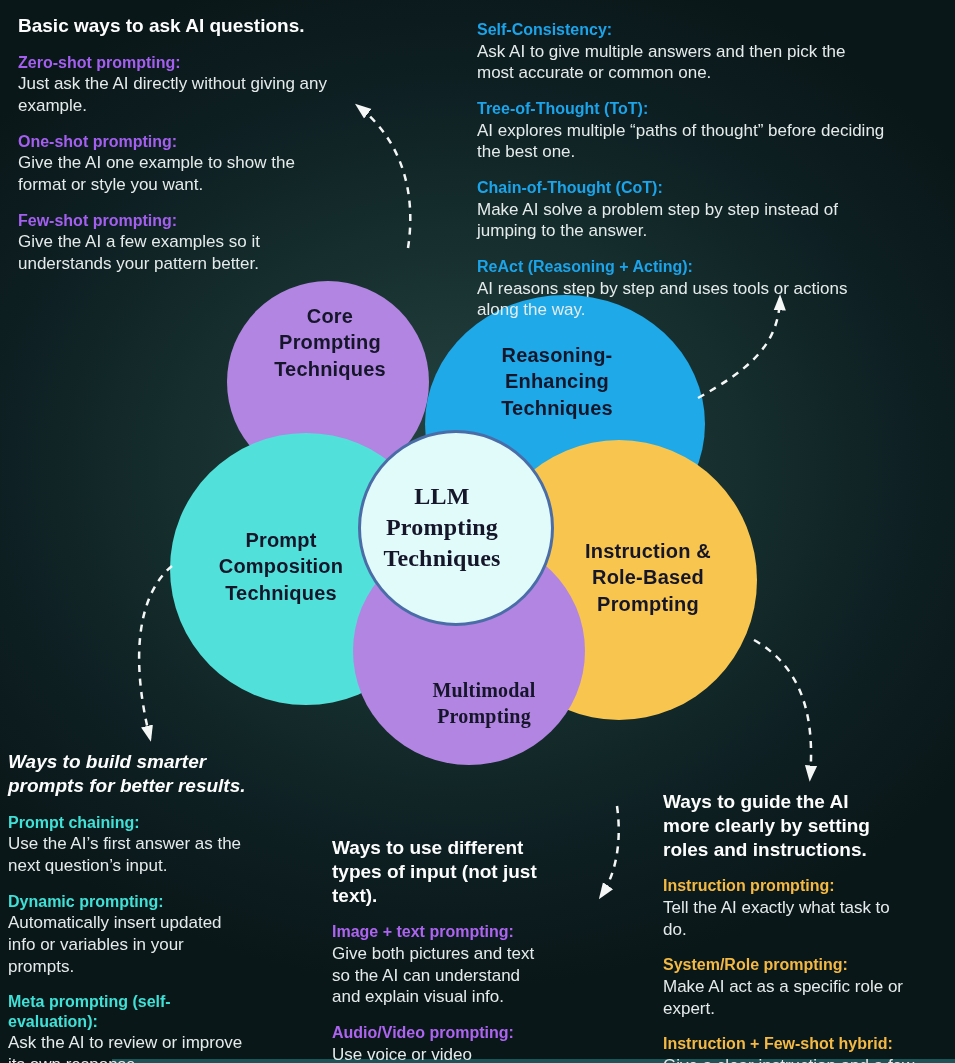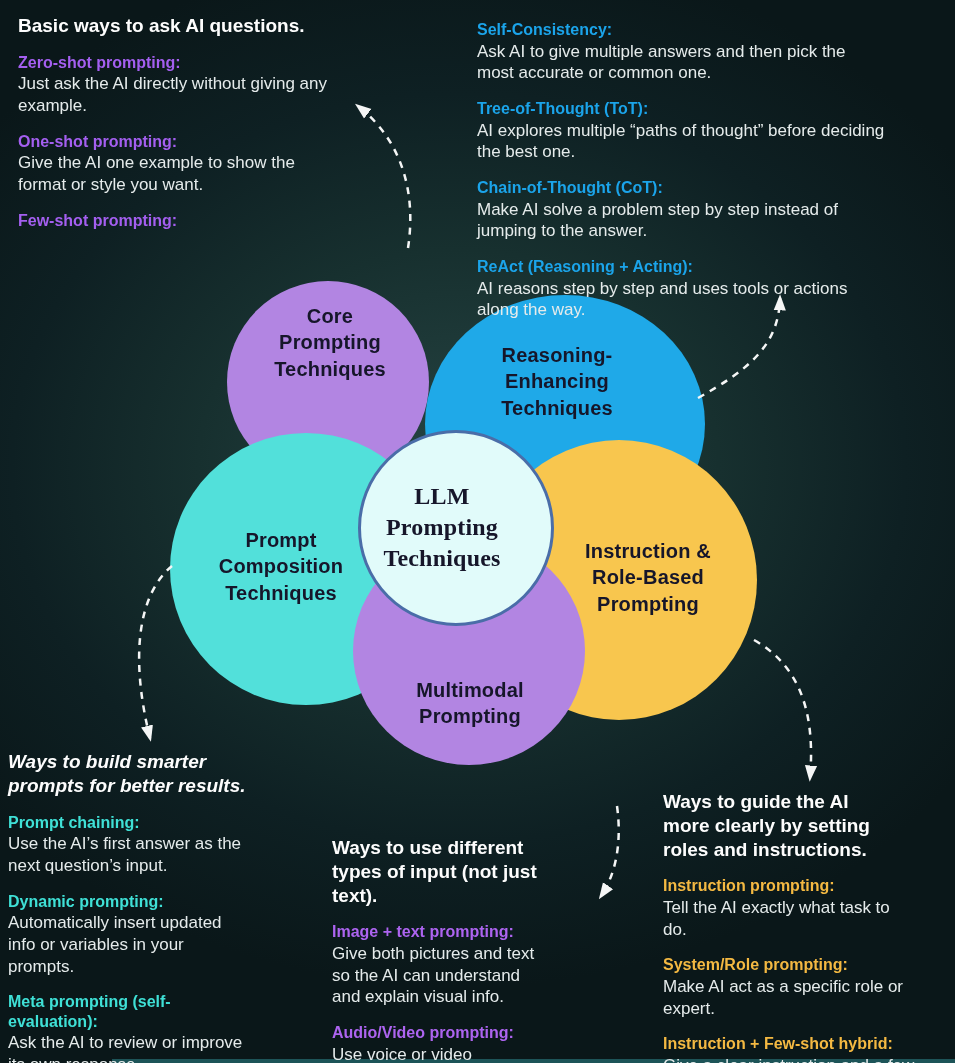--- a/index.html
+++ b/index.html
@@ -81,21 +81,21 @@
   <div class="petal-label" style="left:281px; top:567px;">
     <span>Prompt</span>
     <span>Composition</span>
     <span>Techniques</span>
   </div>
   <div class="petal-label" style="left:648px; top:578px;">
     <span>Instruction &amp;</span>
     <span>Role-Based</span>
     <span>Prompting</span>
   </div>
-  <div class="petal-label" style="left:470px; top:703px;">
+  <div class="petal-label" style="left:484px; top:703px;font-family:Liberation Serif, serif;">
     <span>Multimodal</span>
     <span>Prompting</span>
   </div>
   <div class="petal-label" id="label-center" style="left: 442px; top: 528px; color: rgb(22, 22, 42); font-family: Liberation Serif, serif;">
     <span>LLM</span>
     <span>Prompting</span>
     <span>Techniques</span>
   </div>
 
   <svg id="arrow-layer" width="955" height="1063" viewBox="0 0 955 1063">
@@ -116,20 +116,21 @@
     <div class="item">
       <h3 class="term">Zero-shot prompting:</h3>
       <p class="desc">Just ask the AI directly without giving any example.</p>
     </div>
     <div class="item">
       <h3 class="term">One-shot prompting:</h3>
       <p class="desc">Give the AI one example to show the format or style you want.</p>
     </div>
     <div class="item">
       <h3 class="term">Few-shot prompting:</h3>
+      <p class="desc">Give the AI a few examples so it understands your pattern better.</p>
     </div>
   </section>
 
   <section class="txt" id="sec-reasoning" style="--accent: #1ba4ea;">
     <div class="item">
       <h3 class="term">Self-Consistency:</h3>
       <p class="desc">Ask AI to give multiple answers and then pick the most accurate or common one.</p>
     </div>
     <div class="item">
       <h3 class="term">Tree-of-Thought (ToT):</h3>

